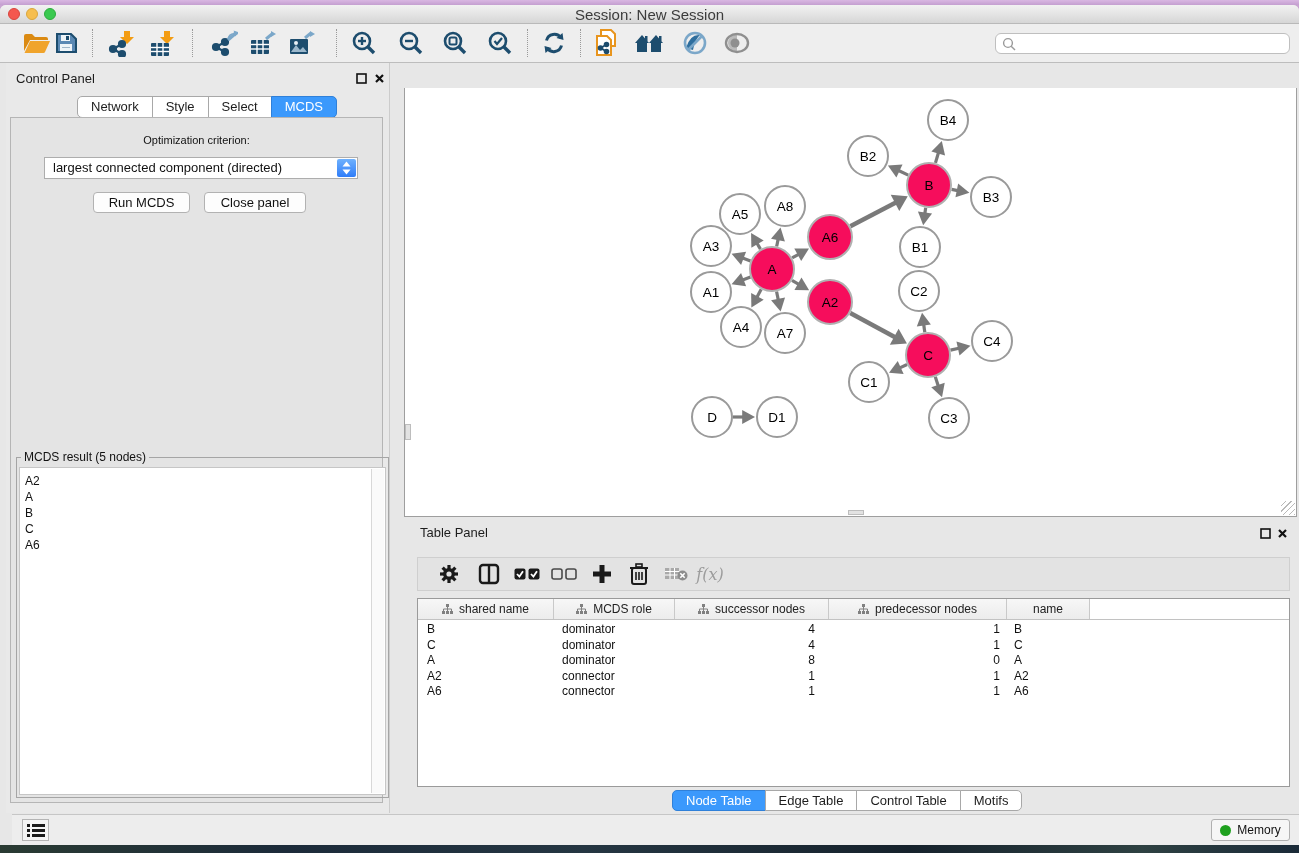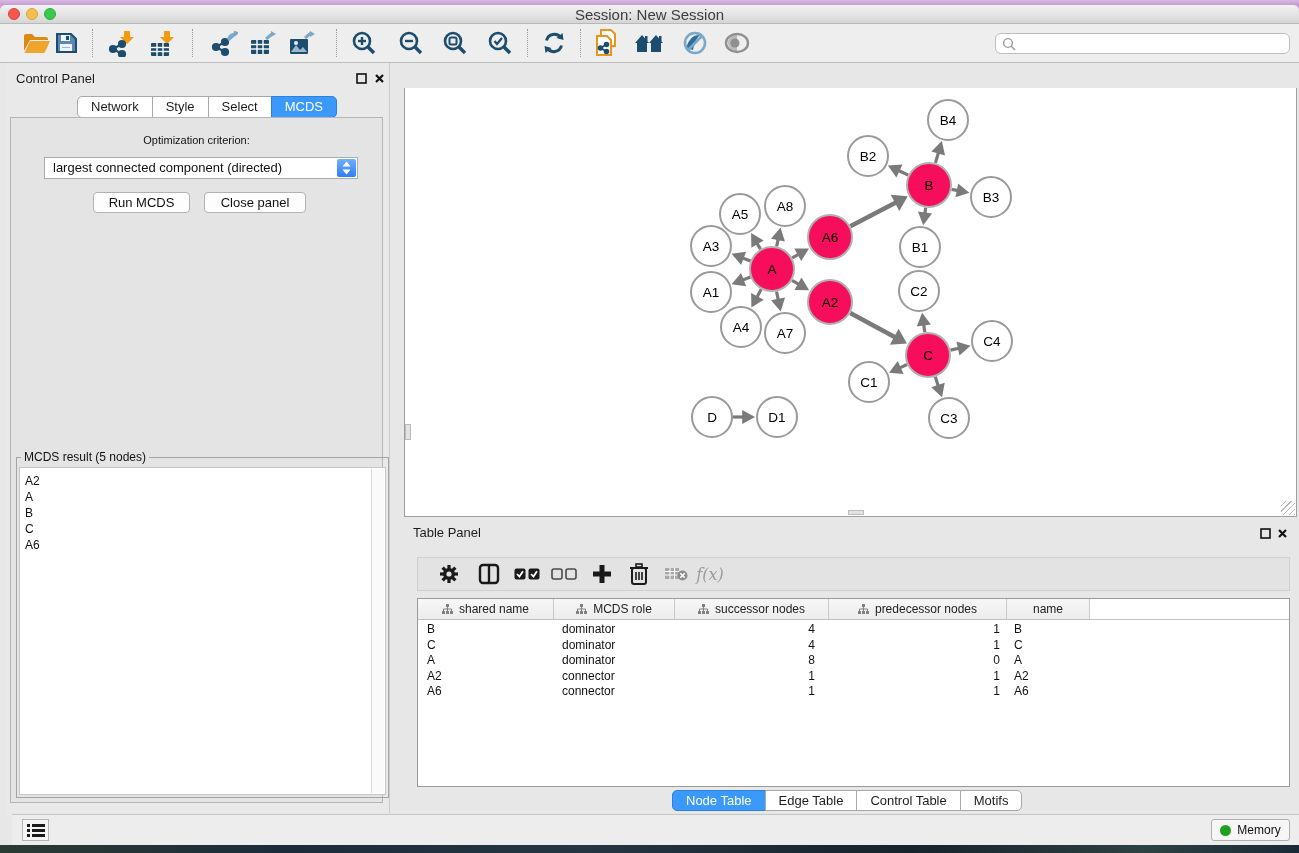--- a/index.html
+++ b/index.html
@@ -86,21 +86,21 @@
   .nw-grip { position:absolute; right:1px; bottom:1px; width:14px; height:14px;
     background:repeating-linear-gradient(135deg, transparent 0 3px, #b9b9b9 3px 4px); }
   .nw-left-handle { position:absolute; left:0; top:336px; width:6px; height:16px;
     background:#e2e2e2; border:1px solid #bdbdbd; }
   .nw-bottom-handle { position:absolute; left:443px; bottom:1px; width:16px; height:5px;
     background:#e2e2e2; border:1px solid #bdbdbd; }
 
   
   .table-panel { position:absolute; left:404px; right:0; top:512px; height:297px; }
   .tp-header { position:relative; height:28px; }
-  .tp-title { position:absolute; left:9px; top:8px; font-size:13px; color:#1d1d1d; }
+  .tp-title { position:absolute; left:16px; top:8px; font-size:13px; color:#1d1d1d; }
   .tp-float { right:28px; top:10px; } .tp-close { right:11px; top:10px; }
   .tp-toolbar { position:absolute; left:13px; right:9px; top:40px; height:34px;
     background:#e3e3e3; border:1px solid #cfcfcf; }
   .tp-btn { position:absolute; top:2px; width:30px; height:28px; display:flex;
     align-items:center; justify-content:center; }
   .fx-label { font-family:"DejaVu Serif",serif; font-style:italic; font-size:16px;
     color:#9c9c9c; }
   .node-table { position:absolute; left:13px; right:9px; top:81px; height:189px;
     background:#fff; border:1px solid #9a9a9a; }
   .nt-header { display:flex; height:21px; border-bottom:1px solid #c2c2c2; font-size:12px;

